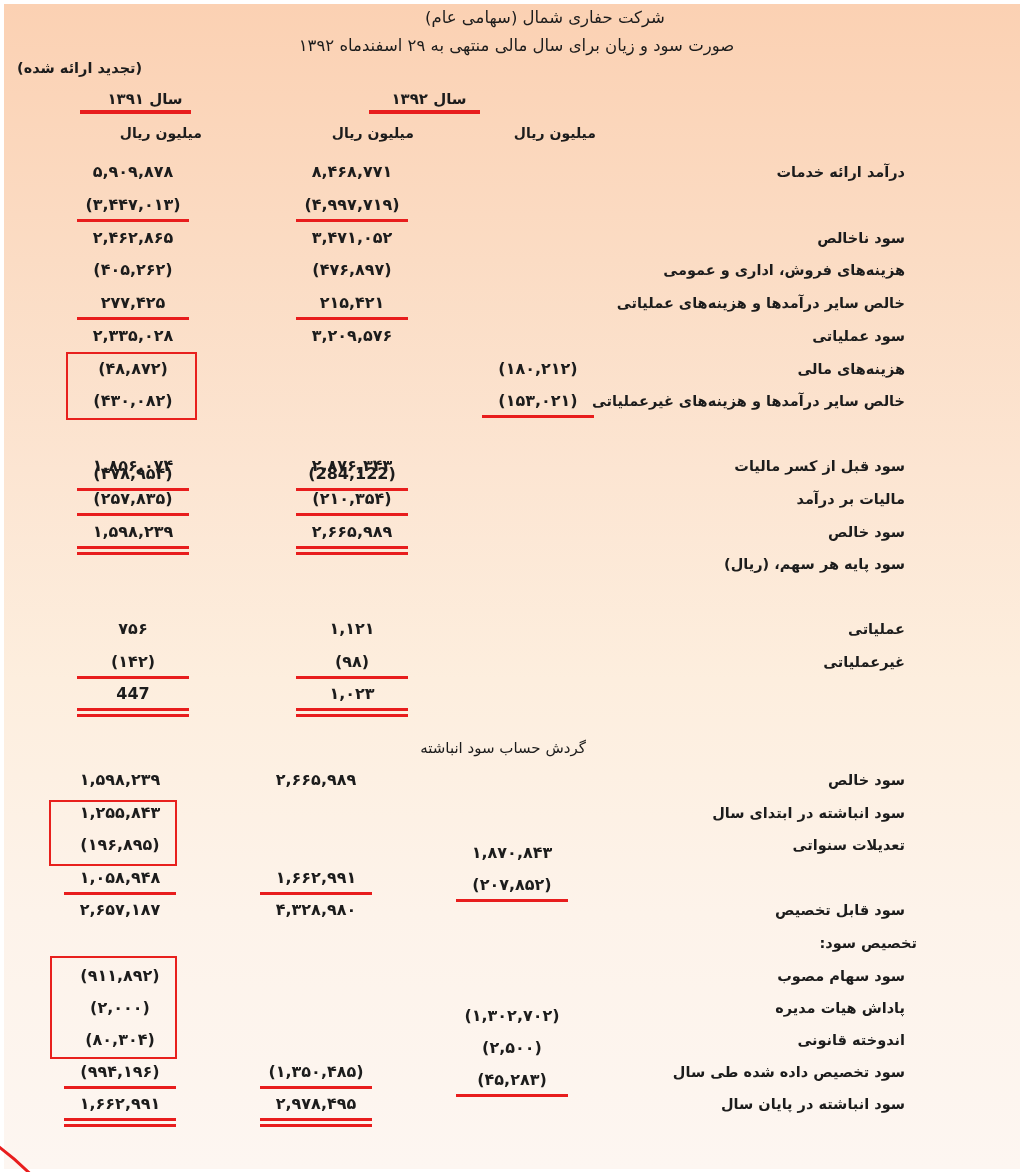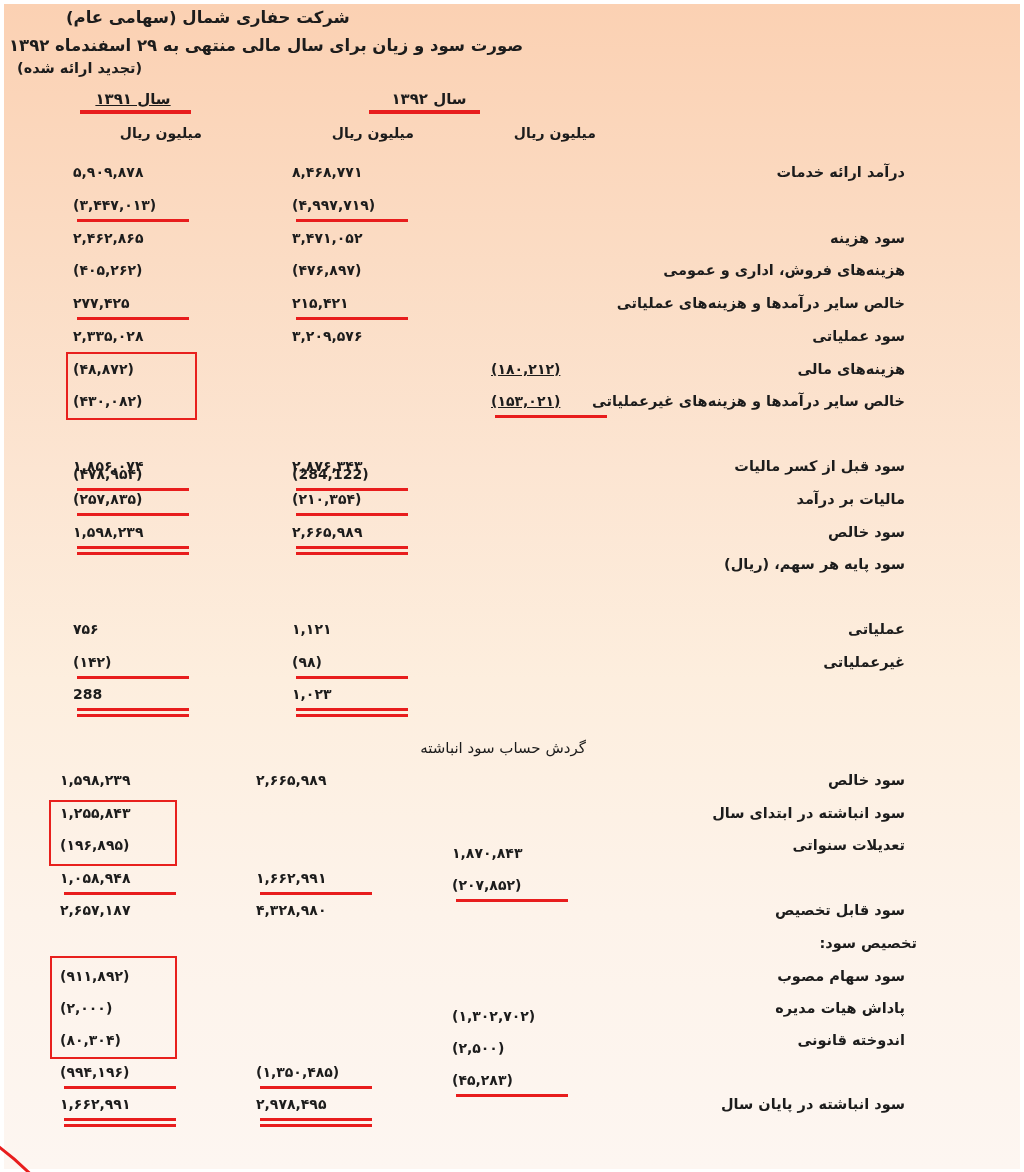--- a/index.html
+++ b/index.html
@@ -2,36 +2,36 @@
 <html lang="fa"><head>
 <meta charset="utf-8">
 <style>
   html,body{margin:0;padding:0;background:#fff;}
   .page{position:relative;width:1024px;height:1172px;background:#ffffff;overflow:hidden;
         font-family:"DejaVu Sans", sans-serif;color:#1c1c1c;}
   .paper{position:absolute;left:4px;top:4px;right:4px;bottom:3px;
          background:linear-gradient(180deg,#fbd1b3 0%,#fbdcc4 22%,#fce5d2 40%,
                     #fdeede 58%,#fdf3ea 78%,#fdf6f1 100%);}
   .abs{position:absolute;padding-left:9px;}
-  .title{left:0;right:0;text-align:left;font-weight:bold;font-size:16.5px;direction:rtl;}
+  .title{left:0;right:0;text-align:center;font-weight:normal;font-size:16.5px;direction:rtl;}
   .t1{top:8px;padding-left:66px;}
   .t2{top:36px;}
   .restated{left:8px;top:60px;font-weight:bold;font-size:14.5px;direction:rtl;}
   .yearhdr{top:90px;width:120px;text-align:center;font-weight:bold;font-size:15px;direction:rtl;}
-  .yr91{left:64px;text-decoration:underline;} .yr92{left:360px;}
+  .yr91{left:76px;} .yr92{left:360px;}
   .yrline{top:110px;height:4px;background:#e81d1d;width:102px;}
   .yl91{left:80px;} .yl92{left:369px;}
   .unit{top:121px;width:120px;height:24px;line-height:24px;text-align:right;
         font-weight:bold;font-size:14px;direction:rtl;}
   .unit1{left:73px;} .unit2{left:285px;} .unit3{left:467px;}
 
   .row{position:absolute;left:0;width:100%;height:26px;}
-  .cell{position:absolute;top:0;height:26px;line-height:26px;
-        font-weight:bold;font-size:14px;white-space:nowrap;}
-  .secA .c91{left:73px;width:120px;}  .secA .c92{left:292px;width:120px;} .secA .csub{left:491px;width:120px;text-decoration:underline;}
+  .cell{position:absolute;top:0;height:26px;line-height:26px;text-align:center;
+        font-weight:bold;font-size:16px;white-space:nowrap;}
+  .secA .c91{left:73px;width:120px;}  .secA .c92{left:292px;width:120px;} .secA .csub{left:478px;width:120px;}
   .secB .c91{left:60px;width:120px;}  .secB .c92{left:256px;width:120px;} .secB .csub{left:452px;width:120px;margin-top:40px;}
   .lbl{position:absolute;top:0;right:119px;height:26px;line-height:26px;direction:rtl;
        text-align:right;font-weight:bold;font-size:14.5px;white-space:nowrap;}
   .heading-cell{position:absolute;top:0;left:0;right:18px;height:26px;line-height:26px;
        text-align:center;font-weight:normal;font-size:15px;direction:rtl;}
   .u1::after{content:"";position:absolute;left:50%;margin-left:-56px;bottom:-4px;
              width:112px;height:3px;background:#e81d1d;}
   .u2::after{content:"";position:absolute;left:50%;margin-left:-56px;bottom:-4px;
              width:112px;height:3px;background:#e81d1d;}
   .u2::before{content:"";position:absolute;left:50%;margin-left:-56px;bottom:-10px;
@@ -66,21 +66,21 @@
       <div class="row secA" style="top: 159px;">
         <div class="lbl">درآمد ارائه خدمات</div>
         <div class="cell c91"><span dir="ltr">۵,۹۰۹,۸۷۸</span></div>
         <div class="cell c92"><span dir="ltr">۸,۴۶۸,۷۷۱</span></div>
       </div>
       <div class="row secA" style="top: 192px;">
         <div class="cell c91 u1"><span dir="ltr">(۳,۴۴۷,۰۱۳)</span></div>
         <div class="cell c92 u1"><span dir="ltr">(۴,۹۹۷,۷۱۹)</span></div>
       </div>
       <div class="row secA" style="top: 225px;">
-        <div class="lbl">سود هزینه</div>
+        <div class="lbl">سود ناخالص</div>
         <div class="cell c91"><span dir="ltr">۲,۴۶۲,۸۶۵</span></div>
         <div class="cell c92"><span dir="ltr">۳,۴۷۱,۰۵۲</span></div>
       </div>
       <div class="row secA" style="top: 257px;">
         <div class="lbl">هزینه‌های فروش، اداری و عمومی</div>
         <div class="cell c91"><span dir="ltr">(۴۰۵,۲۶۲)</span></div>
         <div class="cell c92"><span dir="ltr">(۴۷۶,۸۹۷)</span></div>
       </div>
       <div class="row secA" style="top: 290px;">
         <div class="lbl">خالص سایر درآمدها و هزینه‌های عملیاتی</div>
@@ -128,21 +128,21 @@
         <div class="lbl">عملیاتی</div>
         <div class="cell c91"><span dir="ltr">۷۵۶</span></div>
         <div class="cell c92"><span dir="ltr">۱,۱۲۱</span></div>
       </div>
       <div class="row secA" style="top: 649px;">
         <div class="lbl">غیرعملیاتی</div>
         <div class="cell c91 u1"><span dir="ltr">(۱۴۲)</span></div>
         <div class="cell c92 u1"><span dir="ltr">(۹۸)</span></div>
       </div>
       <div class="row secA" style="top: 681px;">
-        <div class="cell c91 u2"><span dir="ltr">288</span></div>
+        <div class="cell c91 u2"><span dir="ltr">447</span></div>
         <div class="cell c92 u2"><span dir="ltr">۱,۰۲۳</span></div>
       </div>
       <div class="row secB" style="top: 735px;">
         <div class="heading-cell">گردش حساب سود انباشته</div>
       </div>
       <div class="row secB" style="top: 767px;">
         <div class="lbl">سود خالص</div>
         <div class="cell c91"><span dir="ltr">۱,۵۹۸,۲۳۹</span></div>
         <div class="cell c92"><span dir="ltr">۲,۶۶۵,۹۸۹</span></div>
       </div>
@@ -177,20 +177,21 @@
         <div class="lbl">پاداش هیات مدیره</div>
         <div class="cell c91"><span dir="ltr">(۲,۰۰۰)</span></div>
         <div class="cell csub"><span dir="ltr">(۲,۵۰۰)</span></div>
       </div>
       <div class="row secB" style="top: 1027px;">
         <div class="lbl">اندوخته قانونی</div>
         <div class="cell c91"><span dir="ltr">(۸۰,۳۰۴)</span></div>
         <div class="cell csub u1"><span dir="ltr">(۴۵,۲۸۳)</span></div>
       </div>
       <div class="row secB" style="top: 1059px;">
+        <div class="lbl">سود تخصیص داده شده طی سال</div>
         <div class="cell c91 u1"><span dir="ltr">(۹۹۴,۱۹۶)</span></div>
         <div class="cell c92 u1"><span dir="ltr">(۱,۳۵۰,۴۸۵)</span></div>
       </div>
       <div class="row secB" style="top: 1091px;">
         <div class="lbl">سود انباشته در پایان سال</div>
         <div class="cell c91 u2"><span dir="ltr">۱,۶۶۲,۹۹۱</span></div>
         <div class="cell c92 u2"><span dir="ltr">۲,۹۷۸,۴۹۵</span></div>
       </div>
     </div>
 

